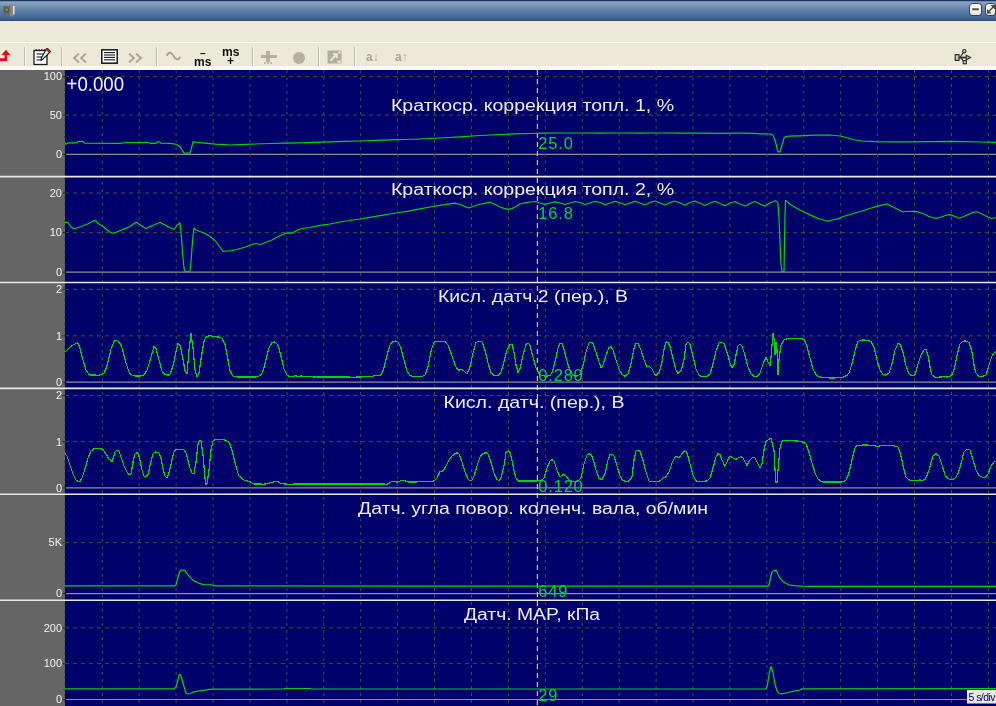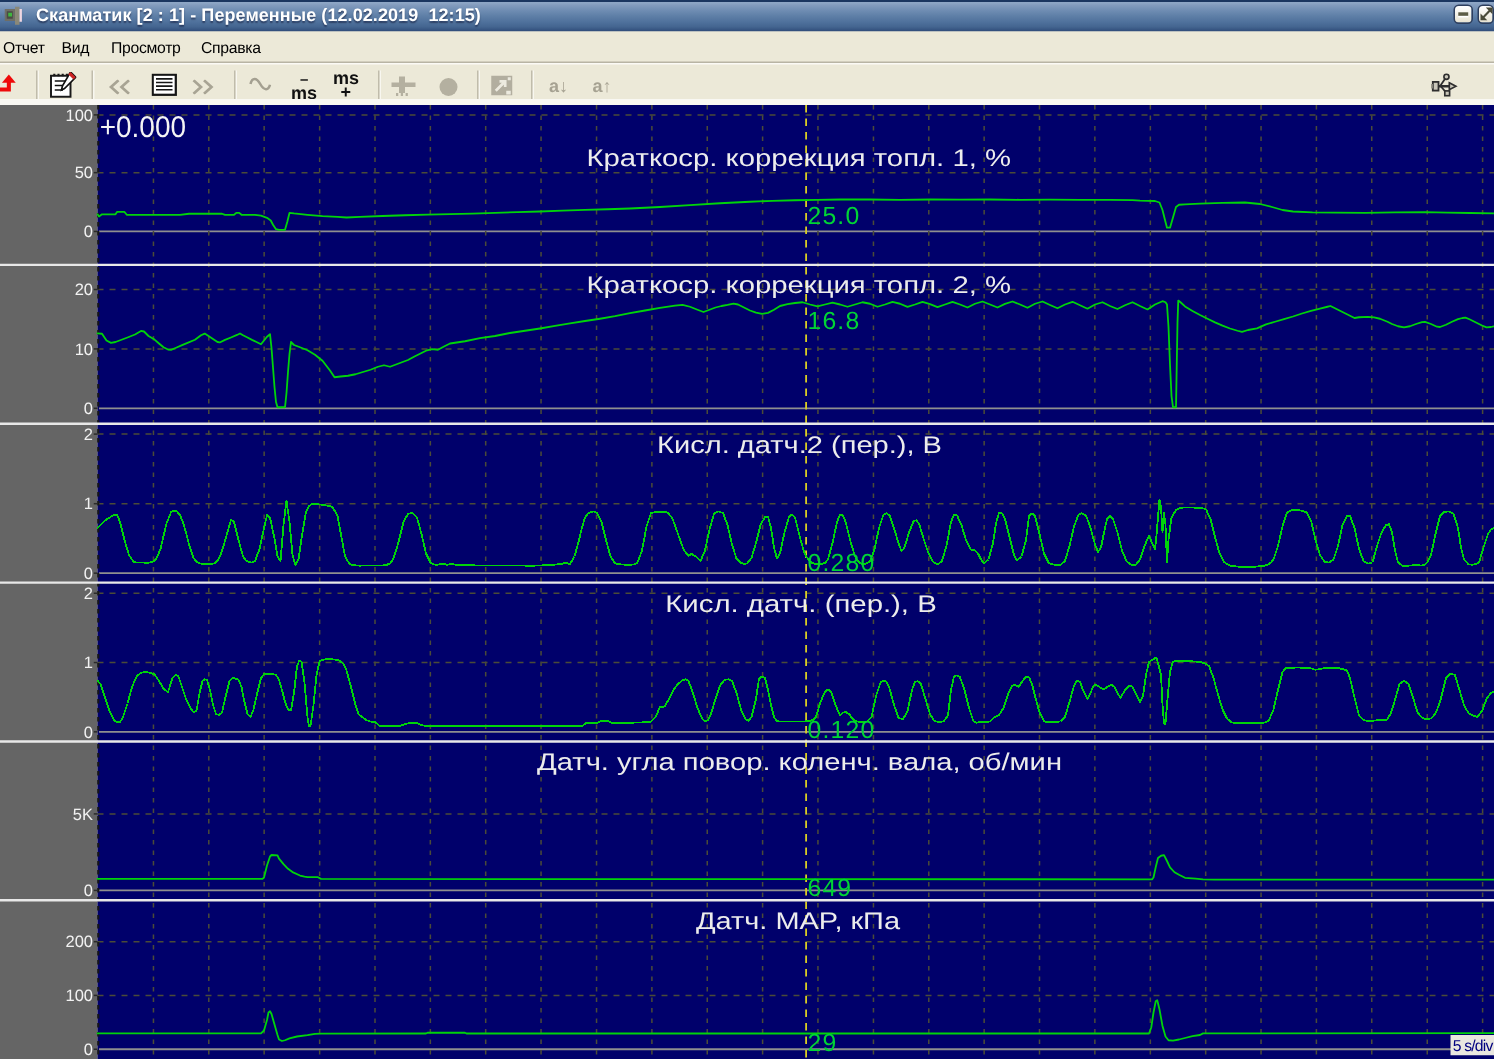--- a/index.html
+++ b/index.html
@@ -23,40 +23,33 @@
 <body>
 <div id="app">
 <div id="titlebar">
   <svg id="ticon" width="13" height="13" viewBox="0 0 13 13">
     <rect x="0" y="2" width="7" height="8" fill="#6e6e66"></rect>
     <rect x="1.5" y="3.5" width="4" height="5" fill="#4a4a44"></rect>
     <rect x="2.5" y="4.5" width="2.5" height="2.5" fill="#3fb73f"></rect>
     <rect x="7" y="0.5" width="3" height="12" fill="#8a8878"></rect>
     <rect x="10" y="2" width="1.6" height="8.5" fill="#efd7e2"></rect>
   </svg>
-  <div id="ttext">Сканматик [2 : 1] - Переменные (12.02.2019  12:15)</div>
   <div class="wbtn" style="left:969px;">
         <svg width="11" height="11" viewBox="0 0 11 11">
           <rect x="2.2" y="4.2" width="6.6" height="2.4" fill="#5c5c46"></rect>
           <rect x="2.2" y="6.6" width="6.6" height="1" fill="#fff"></rect>
         </svg>
       </div>
   <div class="wbtn" style="left:985px;width:11px;">
         <svg width="10" height="11" viewBox="0 0 10 11">
           <path d="M9 1 L9 5.5 L4.5 1 Z" fill="#4a4a38"></path>
           <path d="M1 9.5 L5.5 9.5 L1 5 Z" fill="#4a4a38"></path>
           <path d="M8.2 2 L1.8 8.6" stroke="#4a4a38" stroke-width="1.4"></path>
         </svg>
       </div>
-</div>
-<div id="menubar">
-  <div class="mitem" style="left:2px;">Отчет</div>
-  <div class="mitem" style="left:41px;">Вид</div>
-  <div class="mitem" style="left:74px;">Просмотр</div>
-  <div class="mitem" style="left:134px;">Справка</div>
 </div>
 <div id="toolbar">
   <svg class="tico" style="left:0px;top:5px;" width="13" height="15" viewBox="0 0 13 15">
     <polyline points="-1,11.6 5.9,11.6 5.9,6.5" fill="none" stroke="#ee0a0a" stroke-width="2.7"></polyline>
     <polygon points="1.3,7.1 10.5,7.1 5.9,1.7" fill="#ee0a0a"></polygon>
   </svg>
   <div class="tsep" style="left:24px;"></div>
   <svg class="tico" style="left:33px;top:5px;" width="18" height="18" viewBox="0 0 18 18">
     <rect x="1" y="2.5" width="13" height="14" fill="#fff" stroke="#1a1a1a" stroke-width="1.3"></rect>
     <line x1="2.5" y1="2" x2="12.5" y2="2" stroke="#1a1a1a" stroke-width="1.6" stroke-dasharray="1.4 1.4"></line>

